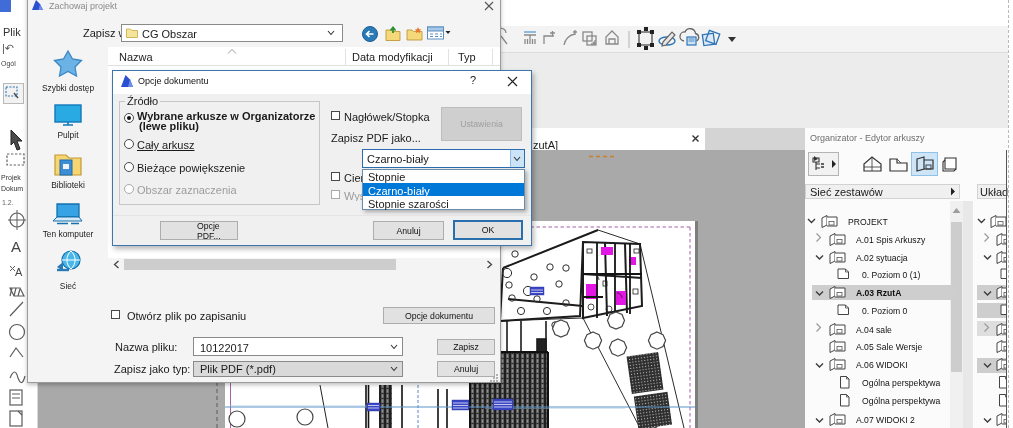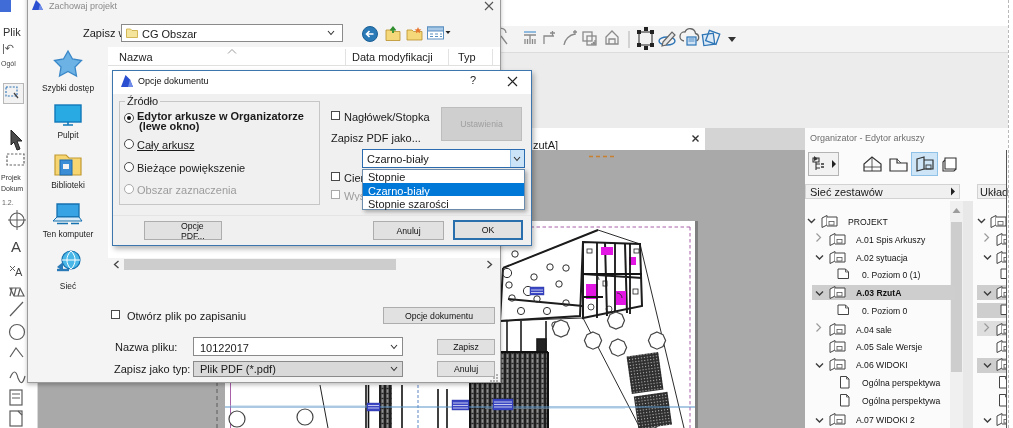--- a/index.html
+++ b/index.html
@@ -510,22 +510,22 @@
 <div class="abs" style="left:138px;top:76px;font-size:9px;color:#111;white-space:nowrap;">Opcje dokumentu</div>
 <div class="abs" style="left:470px;top:74px;font-size:11px;color:#222;">?</div>
 <svg class="abs" style="left:507px;top:76px;" width="11" height="11" viewBox="0 0 11 11">
     <path d="M1 1 L10 10 M10 1 L1 10" stroke="#222" stroke-width="1.2"></path>
   </svg>
 
 <div class="abs" style="left:119px;top:101px;width:201px;height:104px;border:1px solid #c6c6c6;box-sizing:border-box;"></div>
 <div class="abs t8" style="left:125px;top:96px;background:#f0f0f0;padding:0 2px;">Źródło</div>
 <div class="rb" style="left:124px;top:113px;"></div>
 <div class="abs" style="left:127px;top:116px;width:4px;height:4px;border-radius:50%;background:#111;"></div>
-<div class="abs t8" style="left:137px;top:111px;font-weight:bold;">Edytor arkusze w Organizatorze</div>
-<div class="abs t8" style="left:139px;top:121px;font-weight:bold;">(lewe okno)</div>
+<div class="abs t8" style="left:137px;top:111px;font-weight:bold;">Wybrane arkusze w Organizatorze</div>
+<div class="abs t8" style="left:139px;top:121px;font-weight:bold;">(lewe pliku)</div>
 <div class="rb" style="left:124px;top:139px;"></div>
 <div class="abs t8" style="left:137px;top:140px;text-decoration:underline;">Cały arkusz</div>
 <div class="rb" style="left:124px;top:162px;"></div>
 <div class="abs t8" style="left:137px;top:163px;">Bieżące powiększenie</div>
 <div class="rb" style="left:124px;top:184px;border-color:#a9a9a9;"></div>
 <div class="abs t8" style="left:137px;top:185px;color:#9c9c9c;">Obszar zaznaczenia</div>
 
 <div class="cb" style="left:331px;top:111px;"></div>
 <div class="abs t8" style="left:344px;top:112px;">Nagłówek/Stopka</div>
 <div class="btn" style="left:441px;top:107px;width:81px;height:34px;background:#cfcfcf;border-color:#bdbdbd;color:#9f9f9f;">Ustawienia</div>
@@ -543,15 +543,15 @@
 <div class="cb" style="left:331px;top:190px;border-color:#a9a9a9;"></div>
 <div class="abs t8" style="left:344px;top:191px;width:18px;overflow:hidden;color:#9c9c9c;">Wyśw</div>
 
 <div class="abs" style="left:362px;top:169px;width:163px;height:41px;background:#fff;border:1px solid #6b8cab;box-shadow:2px 2px 4px rgba(0,0,0,.3);box-sizing:border-box;"></div>
 <div class="abs t8" style="left:368px;top:172px;">Stopnie</div>
 <div class="abs" style="left:363px;top:183px;width:161px;height:13px;background:#0078d7;"></div>
 <div class="abs t8" style="left:368px;top:186px;color:#fff;">Czarno-biały</div>
 <div class="abs t8" style="left:368px;top:199px;">Stopnie szarości</div>
 
 <div class="abs" style="left:113px;top:215px;width:418px;height:1px;background:#e4e4e4;"></div>
-<div class="btn" style="left:144px;top:221px;width:78px;height:19px;padding-left:36px;">Opcje PDF...</div>
+<div class="btn" style="left:160px;top:221px;width:78px;height:19px;padding-left:36px;">Opcje PDF...</div>
 <div class="btn" style="left:373px;top:221px;width:71px;height:19px;">Anuluj</div>
 <div class="btn" style="left:453px;top:220px;width:70px;height:20px;border:2px solid #2a6fad;">OK</div>
 
 </body></html>

